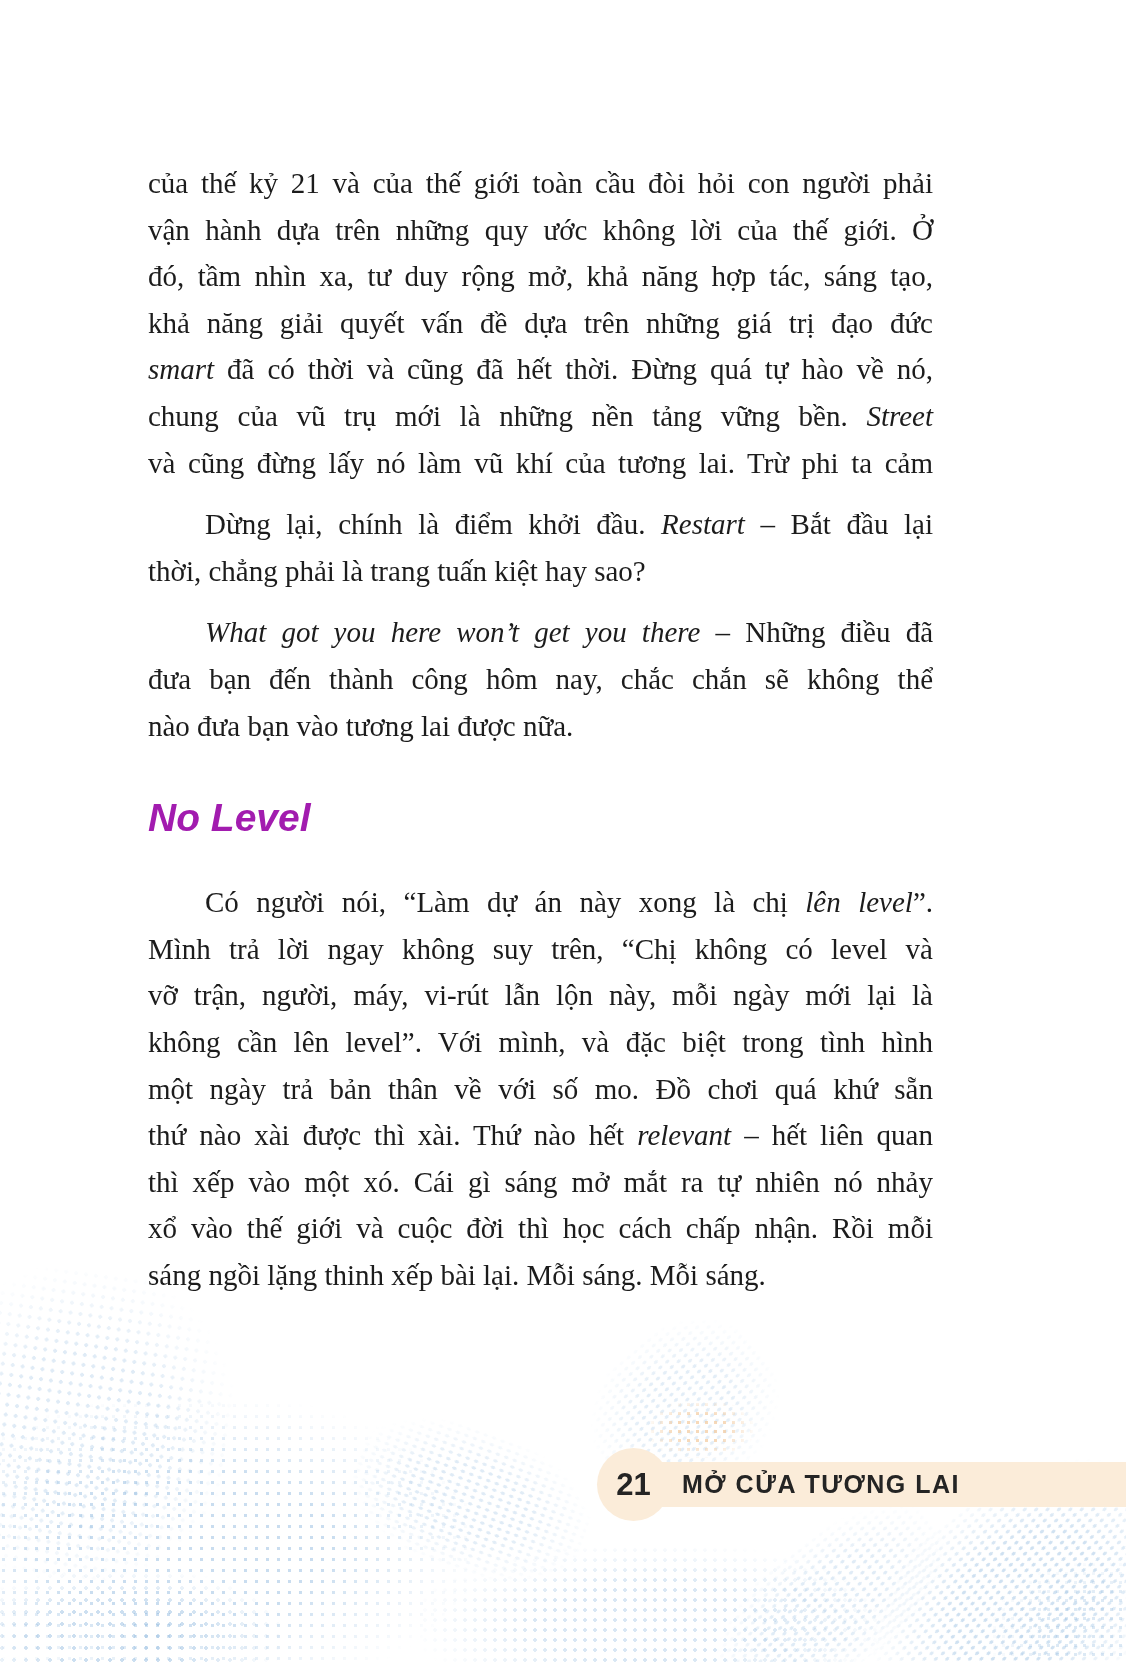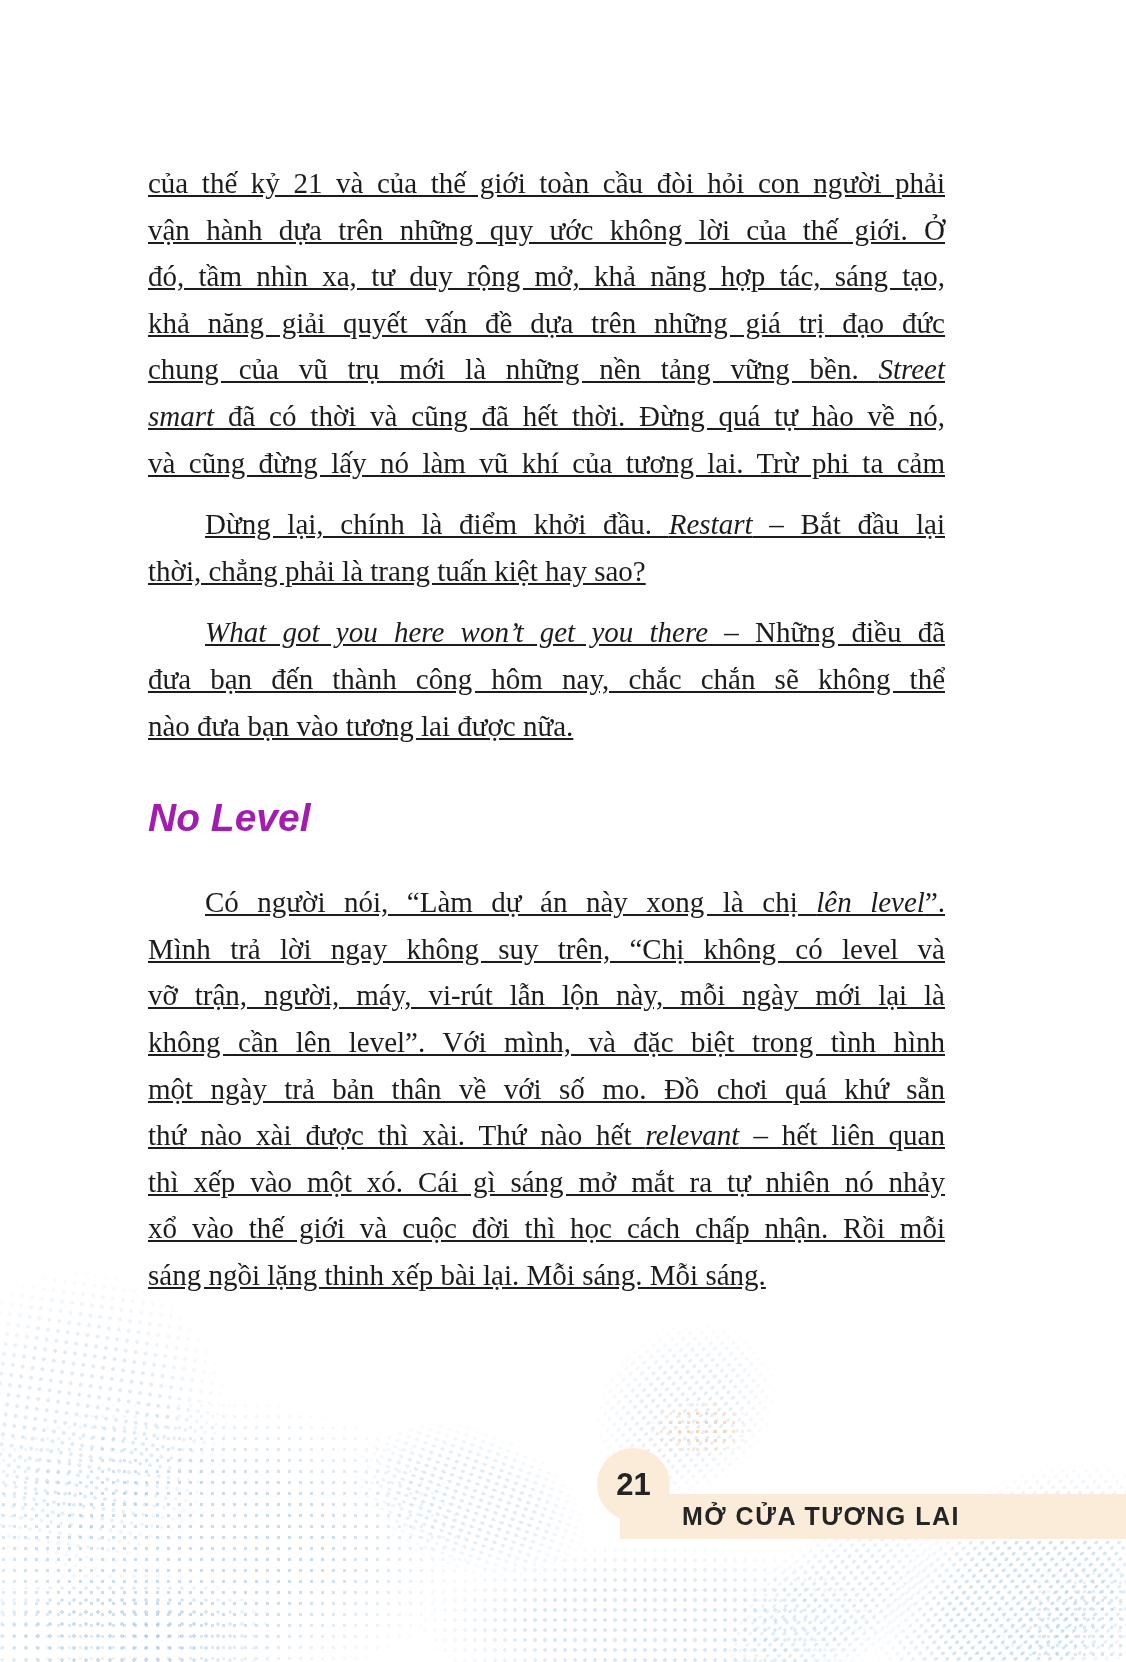--- a/index.html
+++ b/index.html
@@ -16,42 +16,42 @@
   
   .text-block {
     position: absolute;
     left: 148px;
     top: 160px;
     width: 797px;
     z-index: 2;
     font-size: 29px;
     line-height: 46.6px;
   }
-  .para { margin: 0 0 15px 0; text-decoration: underline; }
+  .para { margin: 0 12px 15px 0; }
   .para:last-child { margin-bottom: 0; }
   .line { text-align: left; }
   .line.just { text-align: justify; text-align-last: justify; }
   .para.indent .line:first-child { text-indent: 57px; }
   .it { font-style: italic; }
 
   .heading {
     font-family: "Liberation Sans", "DejaVu Sans", sans-serif;
     font-weight: bold;
     font-style: italic;
     font-size: 39px;
     line-height: 50px;
     margin: 44px 0 36px 0;
   }
 
   
   .footer-band {
     position: absolute;
     left: 620px; right: 0; top: 1462px; height: 45px;
     z-index: 3;
-    display: flex; align-items: center; margin-top: 32px;
+    display: flex; align-items: center;
   }
   .book-title {
     font-family: "Liberation Sans", "DejaVu Sans", sans-serif;
     font-weight: bold;
     font-size: 25px;
     letter-spacing: 1.5px;
     padding-left: 62px;
     white-space: nowrap;
   }
   .page-badge {
@@ -106,22 +106,22 @@
   <div class="ht dash ht8" style="--dot: rgba(139,182,221,0.55);"></div>
   <div class="ht dash ht9" style="--dot: rgba(139,182,221,0.55);"></div>
   <div class="ht htp" style="--dot: rgba(244,205,163,0.8);"></div>
 
   <div class="text-block">
       <div class="para">
         <div class="line just"><span>của thế kỷ 21 và của thế giới toàn cầu đòi hỏi con người phải</span></div>
         <div class="line just"><span>vận hành dựa trên những quy ước không lời của thế giới. Ở</span></div>
         <div class="line just"><span>đó, tầm nhìn xa, tư duy rộng mở, khả năng hợp tác, sáng tạo,</span></div>
         <div class="line just"><span>khả năng giải quyết vấn đề dựa trên những giá trị đạo đức</span></div>
+        <div class="line just"><span class="it">smart</span><span> đã có thời và cũng đã hết thời. Đừng quá tự hào về nó,</span></div>
         <div class="line just"><span>chung của vũ trụ mới là những nền tảng vững bền. </span><span class="it">Street</span></div>
-        <div class="line just"><span class="it">smart</span><span> đã có thời và cũng đã hết thời. Đừng quá tự hào về nó,</span></div>
         <div class="line just"><span>và cũng đừng lấy nó làm vũ khí của tương lai. Trừ phi ta cảm</span></div>
       </div>
       <div class="para indent">
         <div class="line just"><span>Dừng lại, chính là điểm khởi đầu. </span><span class="it">Restart</span><span> – Bắt đầu lại</span></div>
         <div class="line"><span>thời, chẳng phải là trang tuấn kiệt hay sao?</span></div>
       </div>
       <div class="para indent">
         <div class="line just"><span class="it">What got you here won’t get you there</span><span> – Những điều đã</span></div>
         <div class="line just"><span>đưa bạn đến thành công hôm nay, chắc chắn sẽ không thể</span></div>
         <div class="line"><span>nào đưa bạn vào tương lai được nữa.</span></div>

